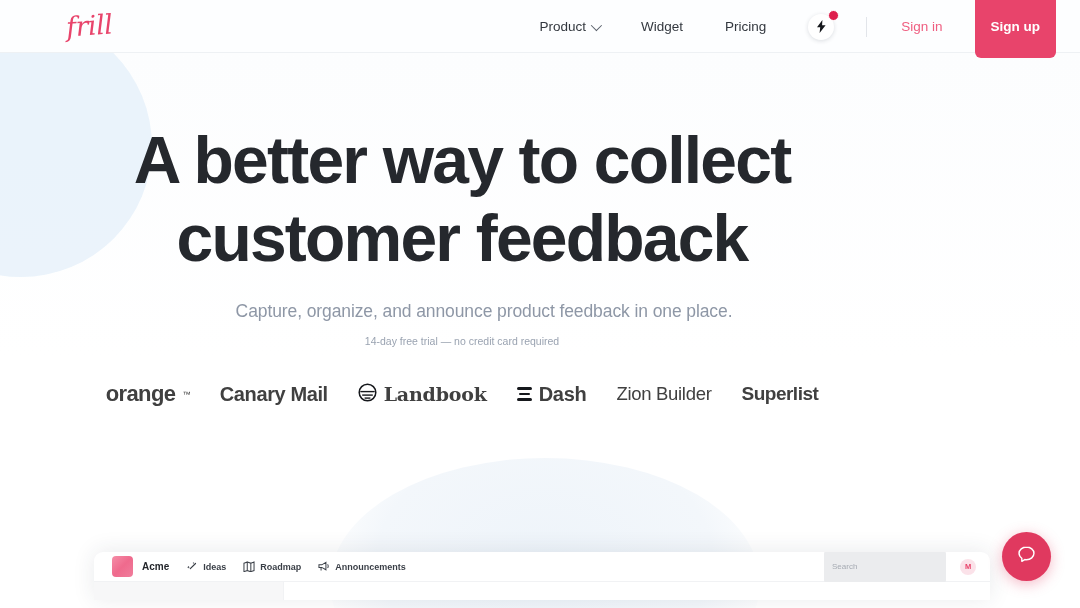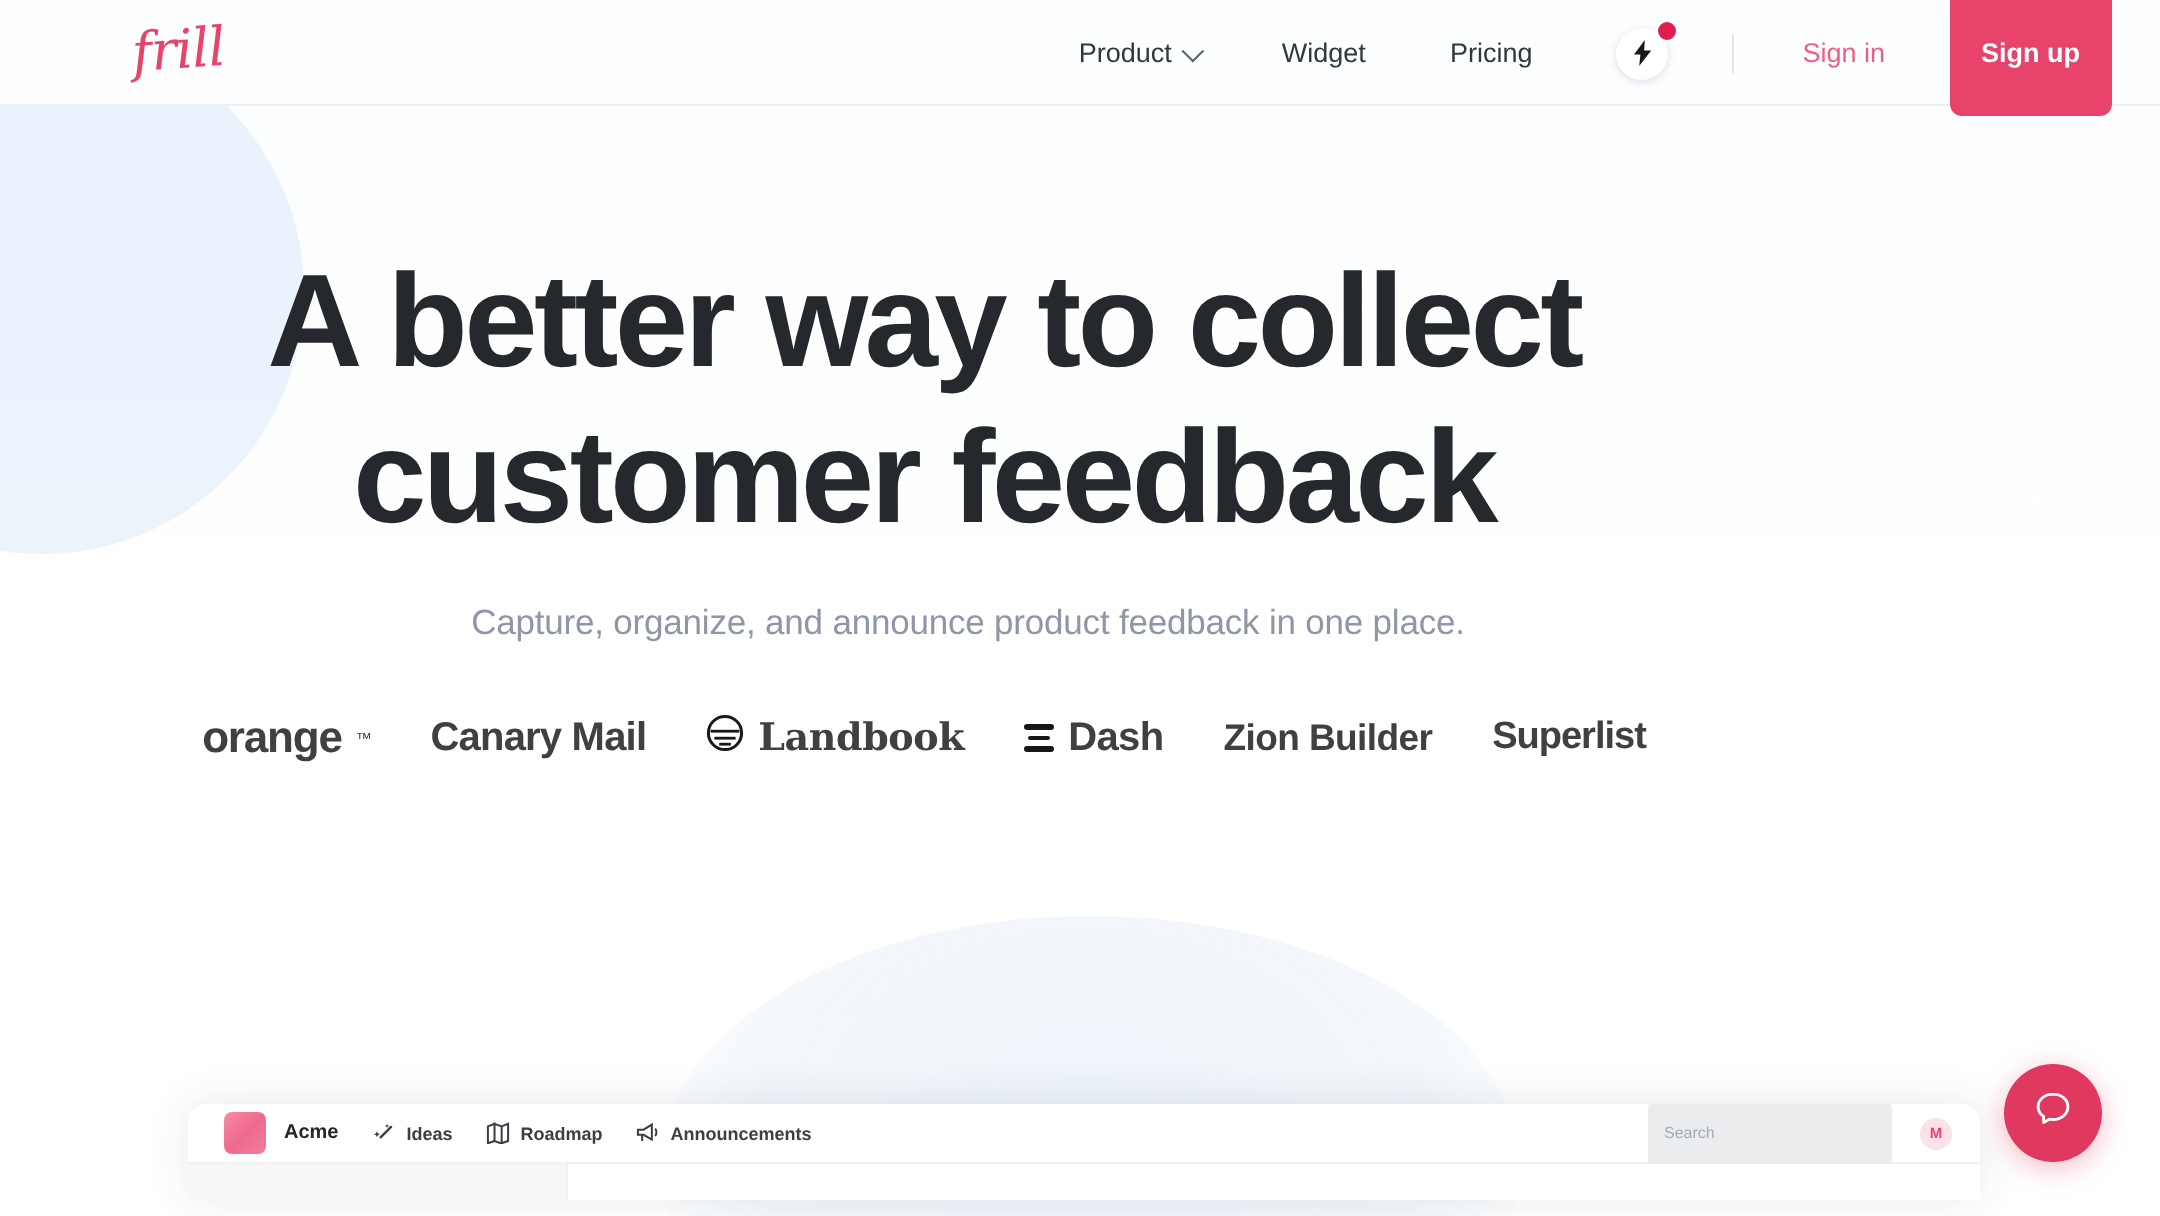--- a/index.html
+++ b/index.html
@@ -194,21 +194,21 @@
     justify-content: center;
     gap: 30px;
     color: #404040;
   }
   .brand { display: inline-flex; align-items: center; gap: 7px; white-space: nowrap; }
   .brand-orange { font-size: 22px; font-weight: bold; letter-spacing: -.6px; }
   .brand-orange sup { font-size: 8px; vertical-align: super; font-weight: normal; }
   .brand-canary { font-size: 20px; font-weight: bold; letter-spacing: -.4px; }
   .brand-landbook { font-family: "DejaVu Serif", serif; font-size: 19px; font-weight: bold; letter-spacing: -.2px; }
   .brand-dash { font-size: 20px; font-weight: bold; letter-spacing: -.3px; }
-  .brand-zion { font-size: 18.5px; font-weight: bold; letter-spacing: -.3px; }
+  .brand-zion { font-size: 18.5px; font-weight: normal; letter-spacing: -.3px; }
   .brand-superlist { font-size: 19px; font-weight: bold; letter-spacing: -.5px; }
 
   .dash-mark { display: inline-flex; flex-direction: column; gap: 3px; }
   .dash-mark i { display: block; height: 2.4px; background: #16181c; border-radius: 2px; }
   .dash-mark i:nth-child(1) { width: 15px; }
   .dash-mark i:nth-child(2) { width: 11px; margin-left: 2px; }
   .dash-mark i:nth-child(3) { width: 15px; }
 
   
   .app-card {
@@ -339,20 +339,21 @@
 
   <div class="hero">
     <h1 class="headline">
       <span>A better way to collect</span>
       <span class="l2">customer feedback</span>
     </h1>
 
     <div class="subhead">Capture, organize, and announce product feedback in one place.</div>
 
 
+    <div class="trial">14-day free trial — no credit card required</div>
 
     <div class="logos">
 
       <span class="brand brand-orange">
         <span>orange</span>
           <sup>™</sup>
       </span>
 
       <span class="brand brand-canary">
         <span>Canary Mail</span>

